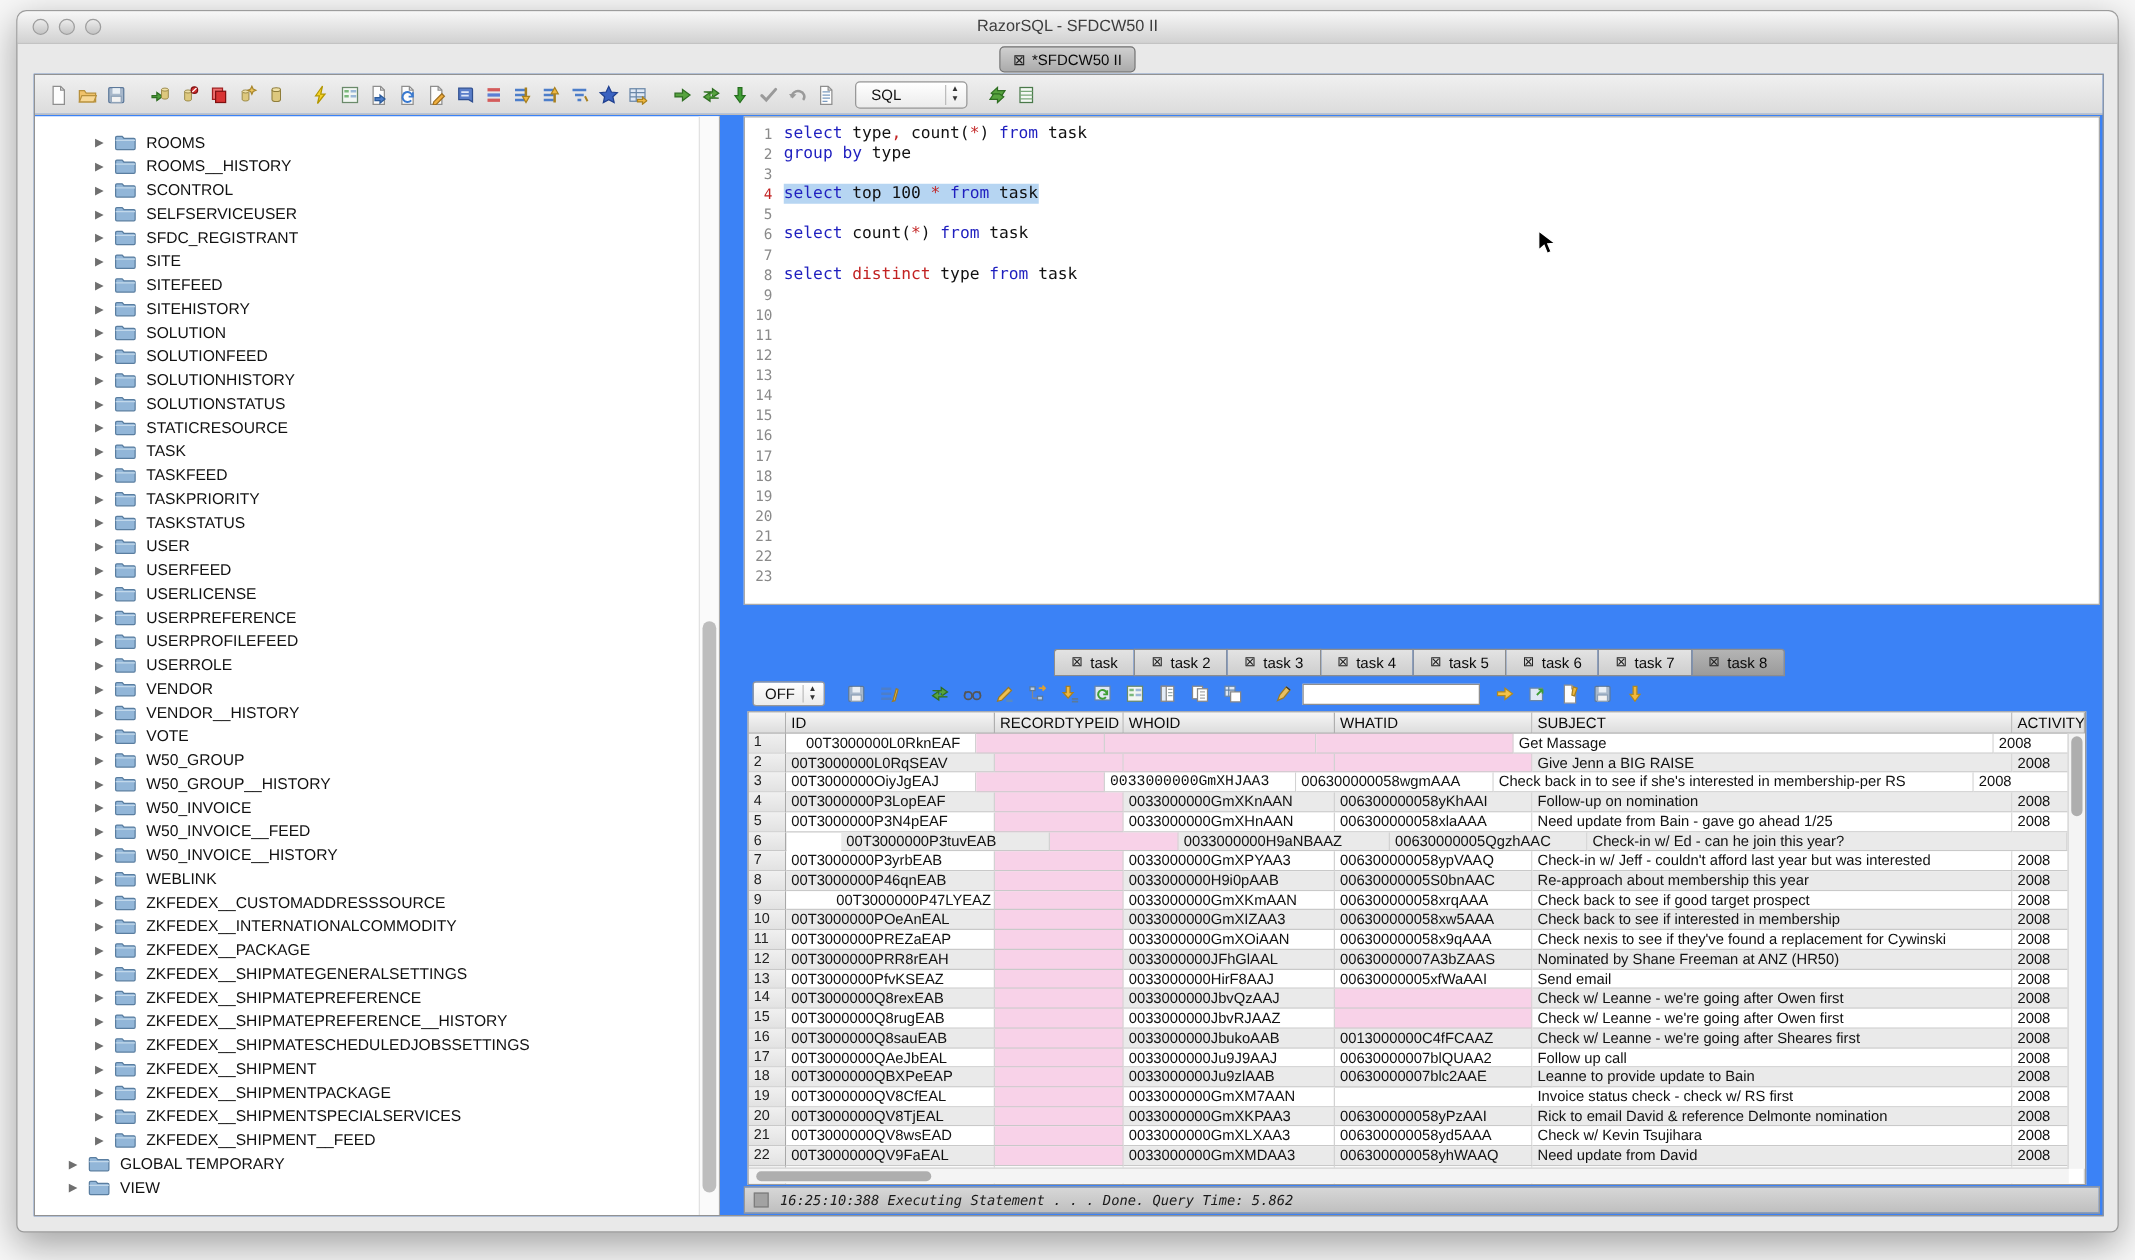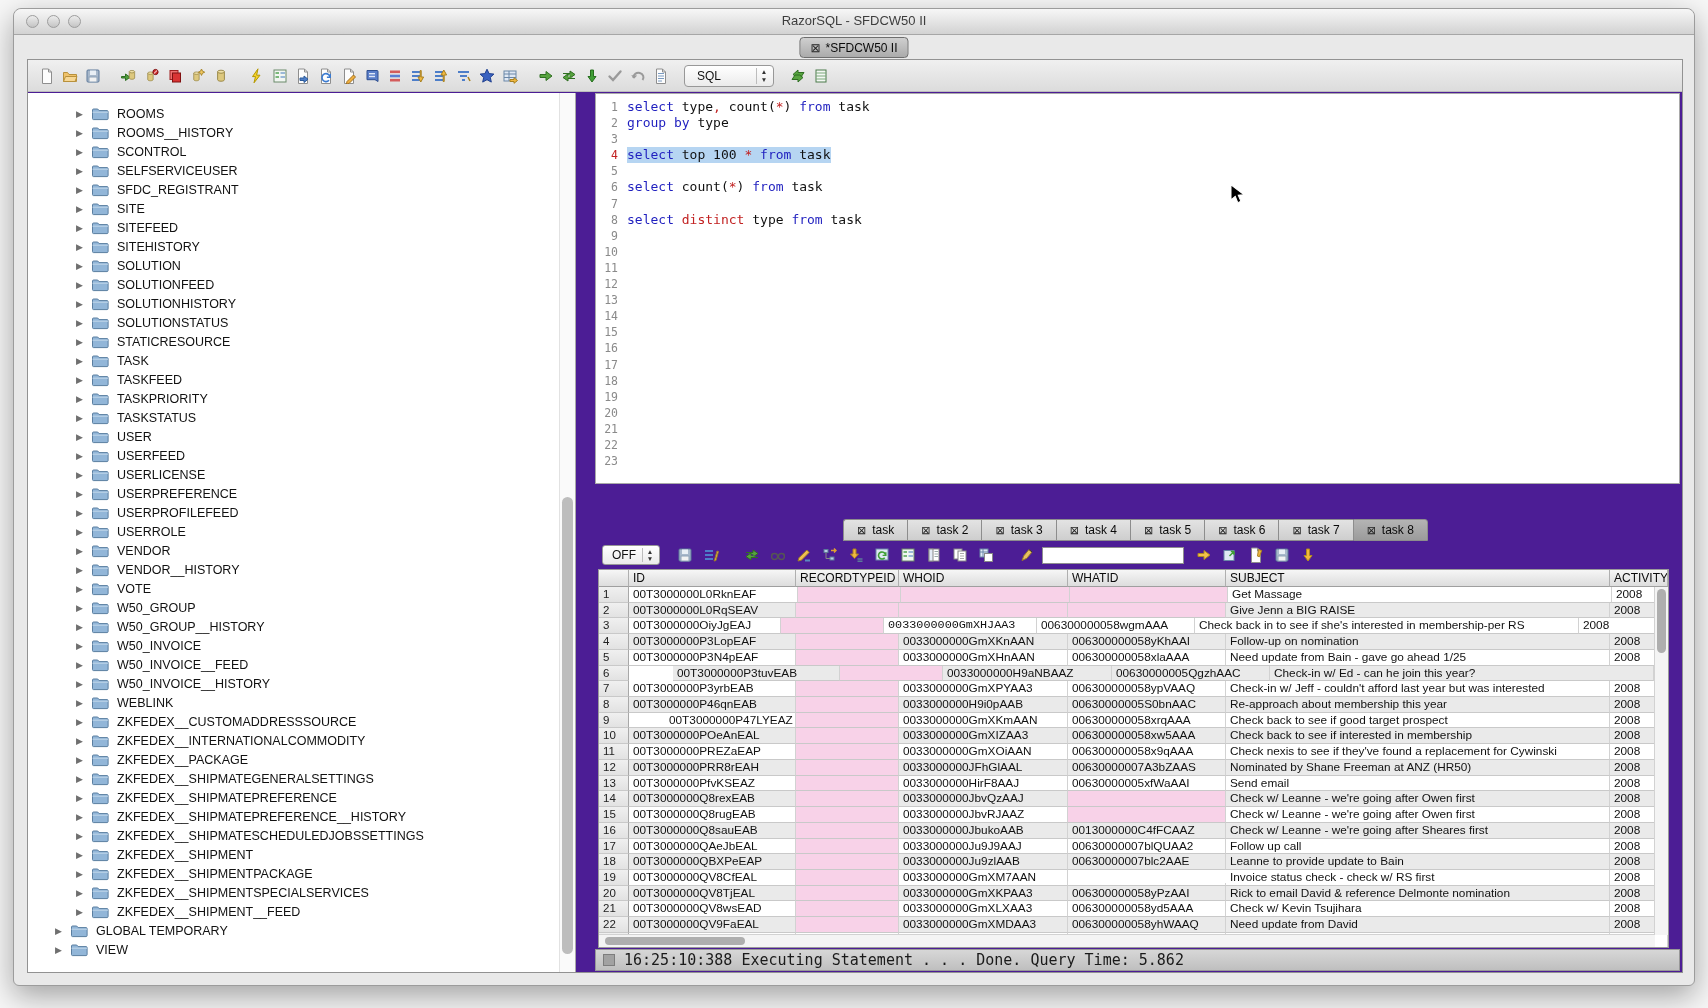--- a/index.html
+++ b/index.html
@@ -26,21 +26,21 @@
   .tabstrip { position:absolute; top:26px; left:0; right:0; height:24px; }
   .file-tab {
     position:absolute; left:50%; transform:translateX(-50%); top:2px; height:21px;
     padding:0 10px; display:flex; align-items:center; gap:5px;
     background:linear-gradient(#cfcfcf,#ababab); border:1px solid #6e6e6e;
     border-radius:4px; font-size:12px; color:#0a0a0a; box-sizing:border-box;
   }
   .file-tab .close { font-size:12px; color:#222; line-height:1; }
   #frame {
     position:absolute; left:13px; top:50px; width:1654px; height:912px;
-    border:1px solid #929292; background:#4c1d95; box-sizing:content-box;
+    border:1px solid #929292; background:#3b82f6; box-sizing:content-box;
   }
   .main-toolbar {
     position:absolute; left:0; top:0; right:0; height:32px; box-sizing:border-box;
     background:linear-gradient(#f0f0f0,#dcdcdc); border-bottom:1px solid #bdbdbd;
     display:flex; align-items:center; padding:0 7px;
   }
   .tb-icon { width:23px; height:23px; display:flex; align-items:center; justify-content:center; flex:none; }
   .tb-sep { width:13px; flex:none; }
   .mode-select {
     width:90px; height:22px; background:linear-gradient(#ffffff,#ebebeb);
@@ -142,21 +142,21 @@
   .t-hscroll { position:absolute; left:0; right:13px; bottom:0; height:12px;
     background:#f4f4f4; border-top:1px solid #d2d2d2; }
   .t-hthumb { position:absolute; left:6px; top:2px; width:140px; height:8px;
     border-radius:4px; background:#aeaeae; }
   .status-bar {
     position:absolute; left:0; right:0; top:856px; height:22px; box-sizing:border-box;
     background:linear-gradient(#d7d7d7,#bfbfbf); border:1px solid #989898;
     display:flex; align-items:center; padding-left:7px; gap:9px;
   }
   .status-square { width:10px; height:10px; background:#a2a2a2; border:1px solid #7d7d7d; flex:none; }
-  .status-text { font-family:"DejaVu Sans Mono", monospace; font-size:15px; color:#1a1a1a; }
+  .status-text { font-family:"DejaVu Sans Mono", monospace; font-size:11px; color:#1a1a1a;font-style:italic; }
   #mouse-cursor { position:absolute; left:1230px; top:184px; z-index:50; }
 </style>
 </head>
 <body>
 
 <div id="window">
   <div class="titlebar">
     <div class="traffic">
       <div class="light"></div>
       <div class="light"></div>
@@ -1033,21 +1033,21 @@
               <div class="th" style="width: 167px;">ID</div>
               <div class="th" style="width: 103px;">RECORDTYPEID</div>
               <div class="th" style="width: 169px;">WHOID</div>
               <div class="th" style="width: 158px;">WHATID</div>
               <div class="th" style="width: 384px;">SUBJECT</div>
               <div class="th fill">ACTIVITYDATE</div>
             </div>
           <div id="t-body">
               <div class="tr">
                 <div class="td numc" style="width: 30px;">1</div>
-                <div class="td" style="width: 169px;">00T3000000L0RknEAF</div>
+                <div class="td" style="width: 152px; text-align: center;">00T3000000L0RknEAF</div>
                 <div class="td nullc" style="width: 103px;"></div>
                 <div class="td nullc" style="width: 169px;"></div>
                 <div class="td nullc" style="width: 158px;"></div>
                 <div class="td" style="width: 384px;">Get Massage</div>
                 <div class="td fill">2008</div>
               </div>
               <div class="tr alt">
                 <div class="td numc" style="width: 30px;">2</div>
                 <div class="td" style="width: 167px;">00T3000000L0RqSEAV</div>
                 <div class="td nullc" style="width: 103px;"></div>

